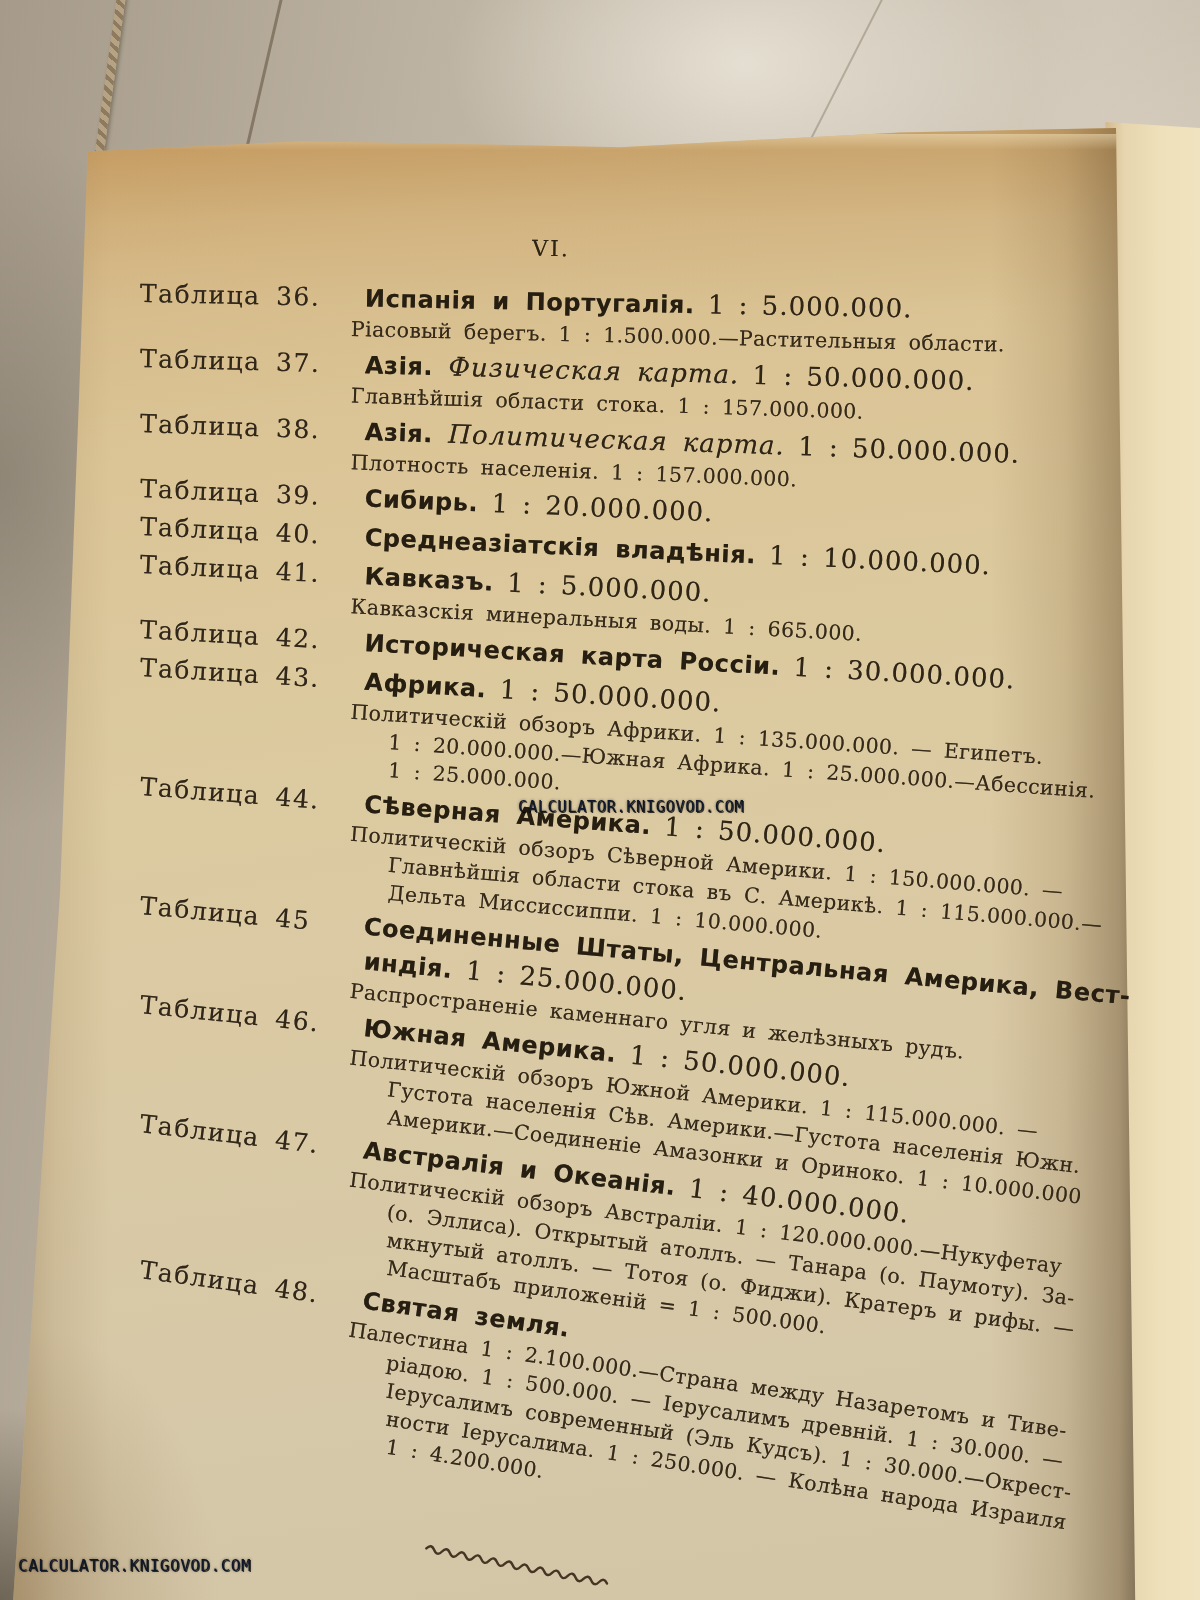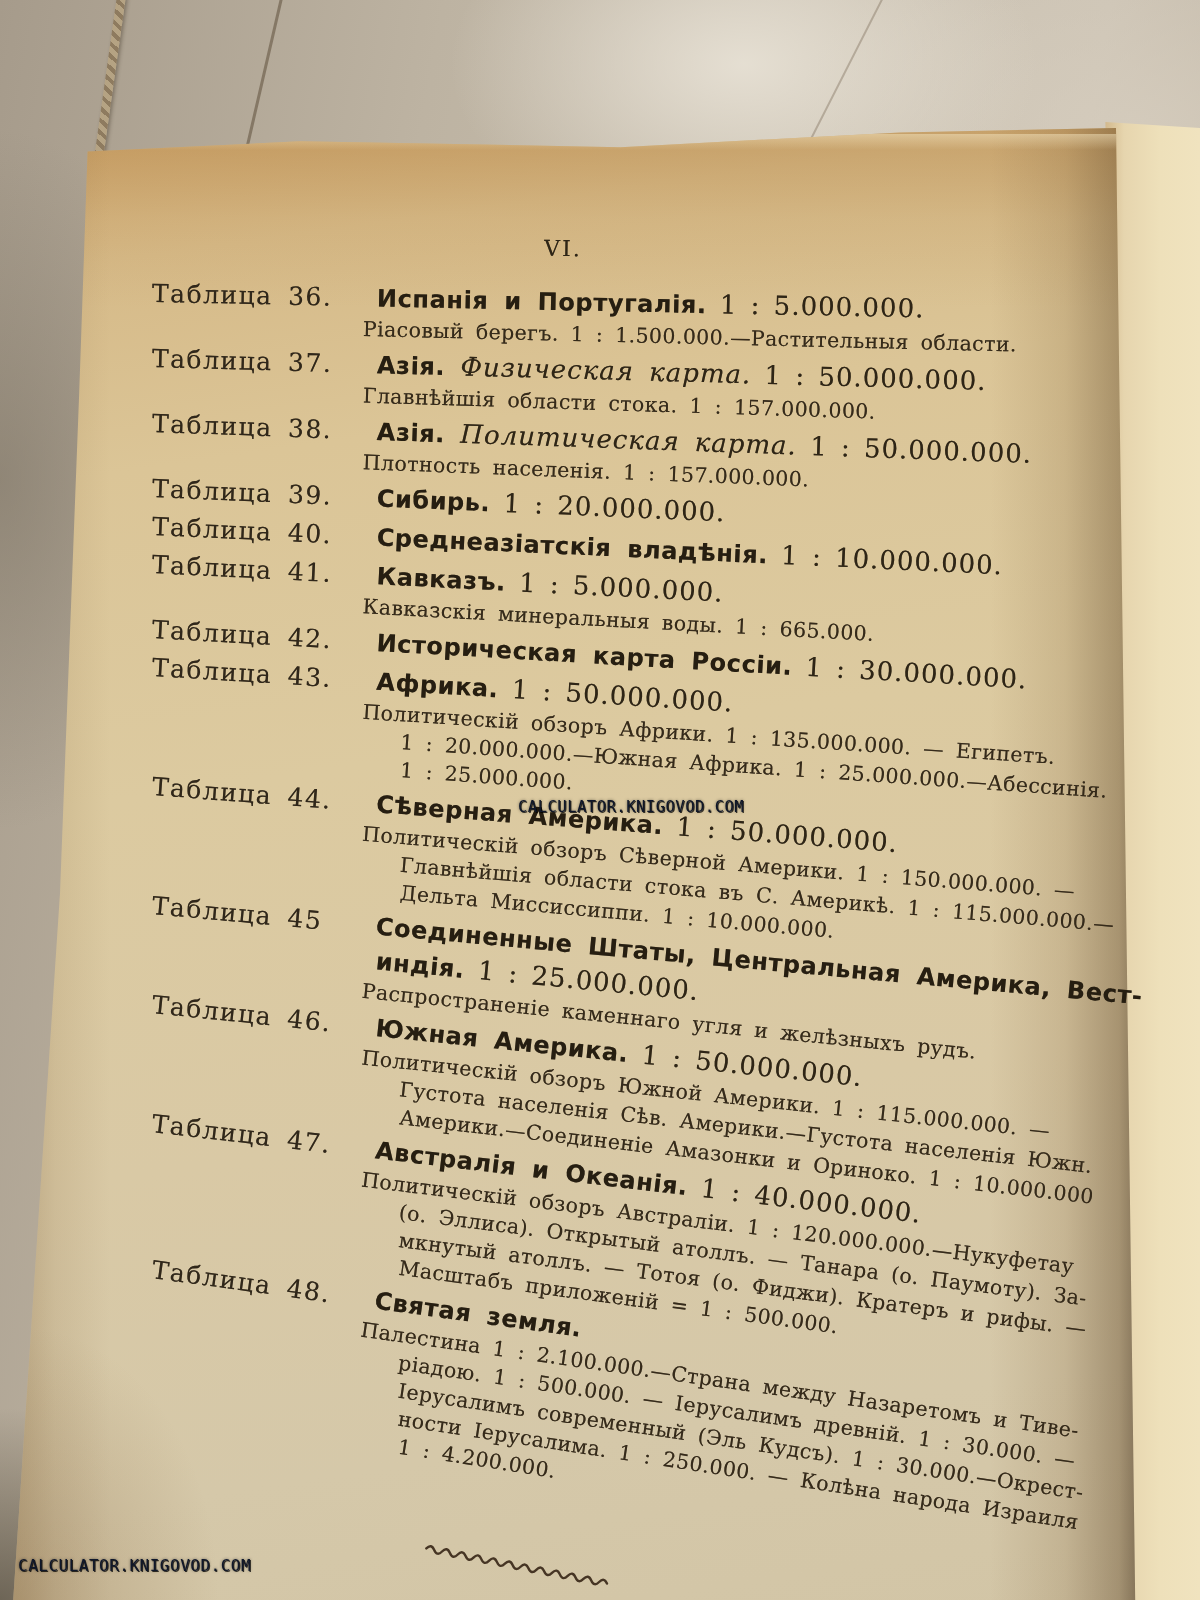--- a/index.html
+++ b/index.html
@@ -51,21 +51,21 @@
     position:absolute;right:60px;top:0;bottom:0;width:150px;
     background:linear-gradient(to right, rgba(110,78,38,0) 0%, rgba(110,78,38,.16) 50%, rgba(86,60,28,.38) 86%, rgba(58,38,16,.55) 100%);
   }
   .page .top-rim{
     position:absolute;left:6%;right:4%;top:6px;height:16px;
     background:linear-gradient(to bottom, rgba(240,224,186,.55), rgba(240,224,186,0));
   }
 
   
   .print{
-    position:absolute;left:152px;top:236px;width:980px;
+    position:absolute;left:140px;top:236px;width:980px;
     color:#2e2516;
     text-shadow:0 0 .6px rgba(46,37,22,.55);
   }
   .page-num{
     width:822px;text-align:center;
     font-size:22px;letter-spacing:2px;margin-bottom:16px;
     transform:rotate(.8deg);
   }
   .row{display:flex;align-items:baseline;white-space:nowrap;transform-origin:0 50%;}
   .row.entry-gap{margin-top:4px;}

